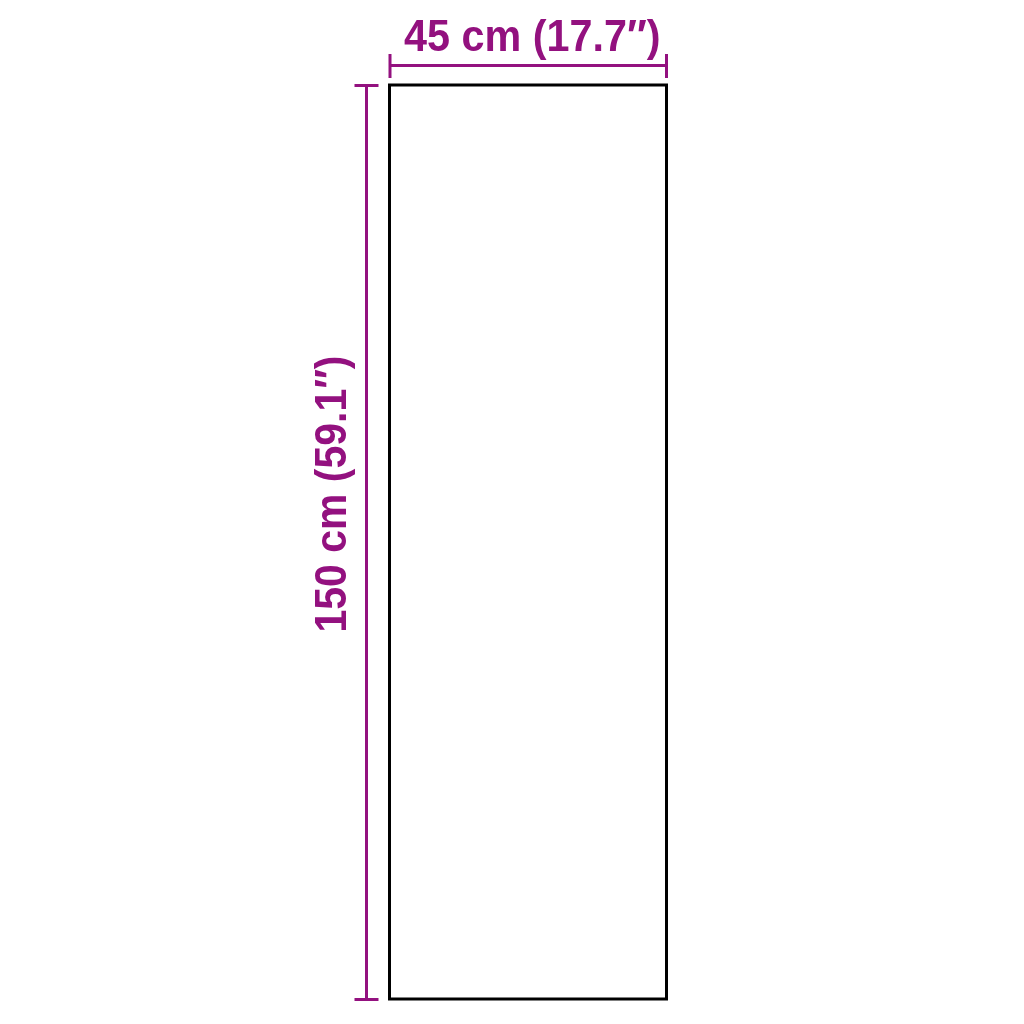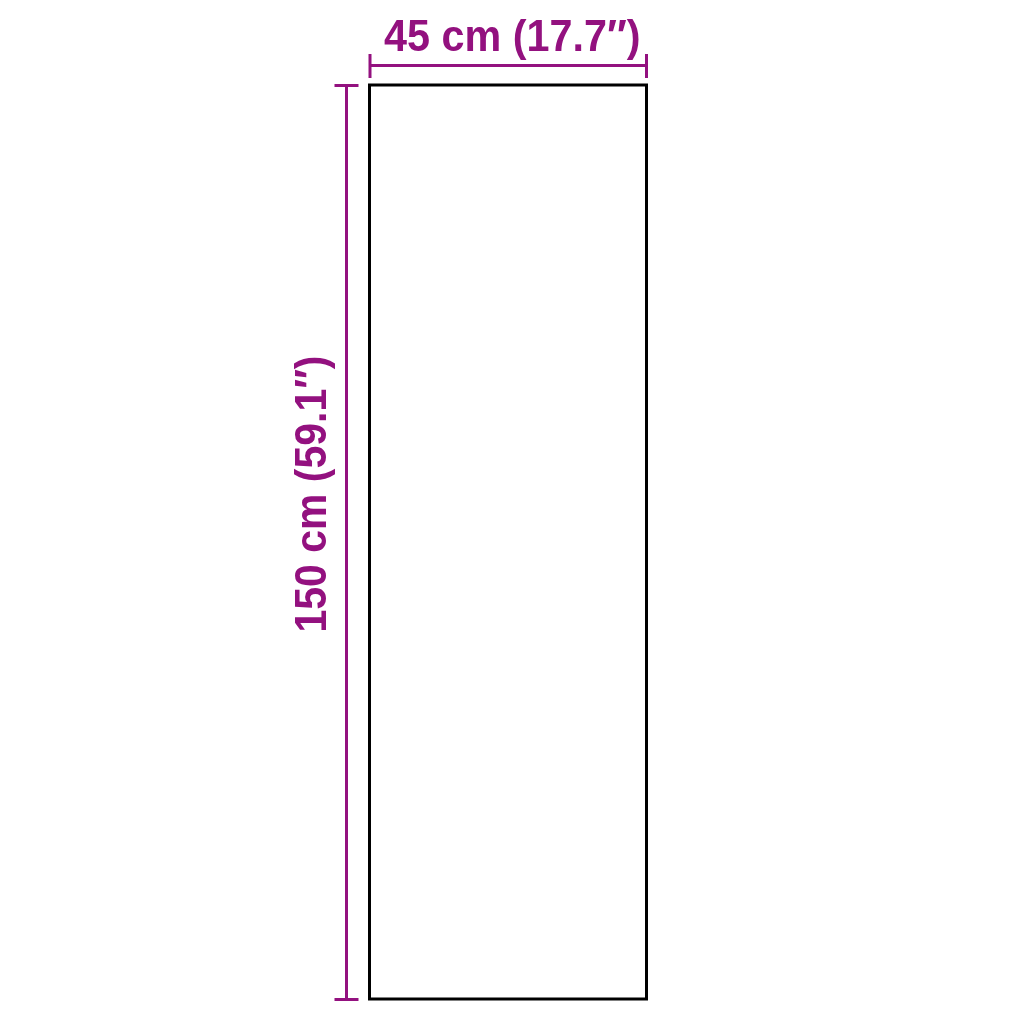--- a/index.html
+++ b/index.html
@@ -1,16 +1,16 @@
 <!DOCTYPE html>
 <html><head>
 <meta charset="utf-8">
 <style>
   html,body{margin:0;padding:0;background:#ffffff;width:1024px;height:1024px;overflow:hidden;}
-  .wrap{position:relative;width:848px;height:1024px;}
+  .wrap{position:relative;width:848px;height:1024px;margin-left:20px;}
   text{font-family:"Liberation Sans",sans-serif;font-weight:bold;fill:#93117F;}
 </style>
 </head>
 <body>
 <div class="wrap">
   <svg width="1024" height="1024" style="position:absolute;left:0;top:0" xmlns="http://www.w3.org/2000/svg">
 
     <rect x="369.5" y="85" width="277" height="914" fill="none" stroke="#000000" stroke-width="3"></rect>
 
     <line x1="370" y1="65.5" x2="646.5" y2="65.5" stroke="#93117F" stroke-width="3"></line>

